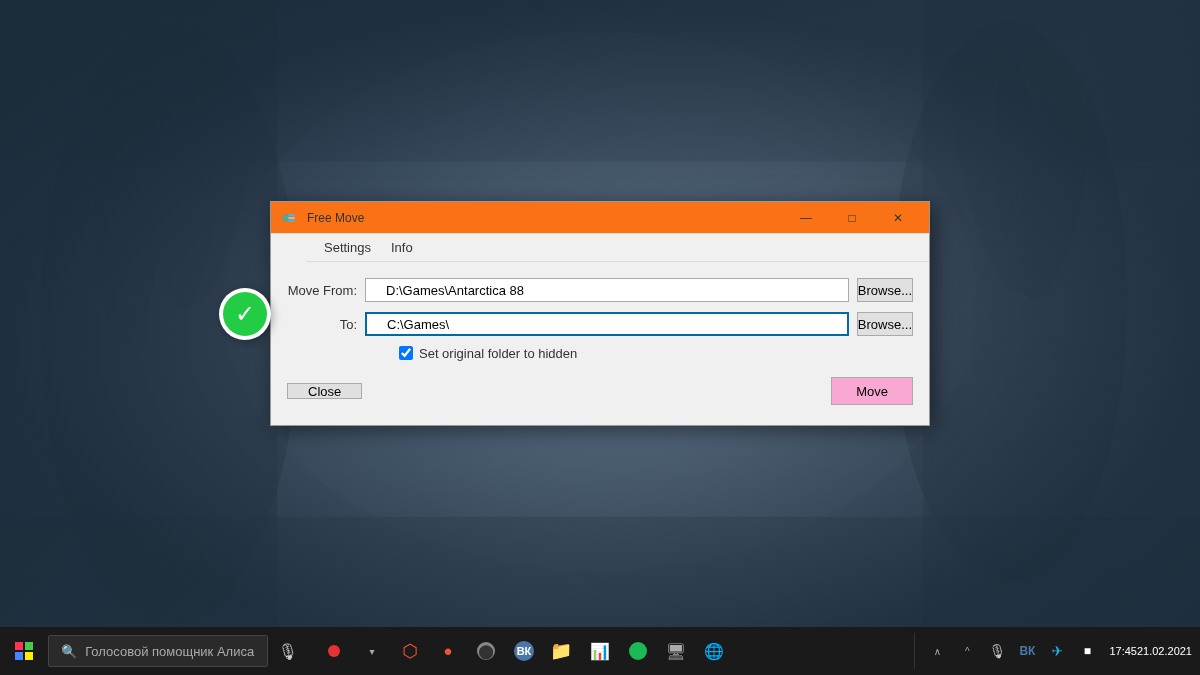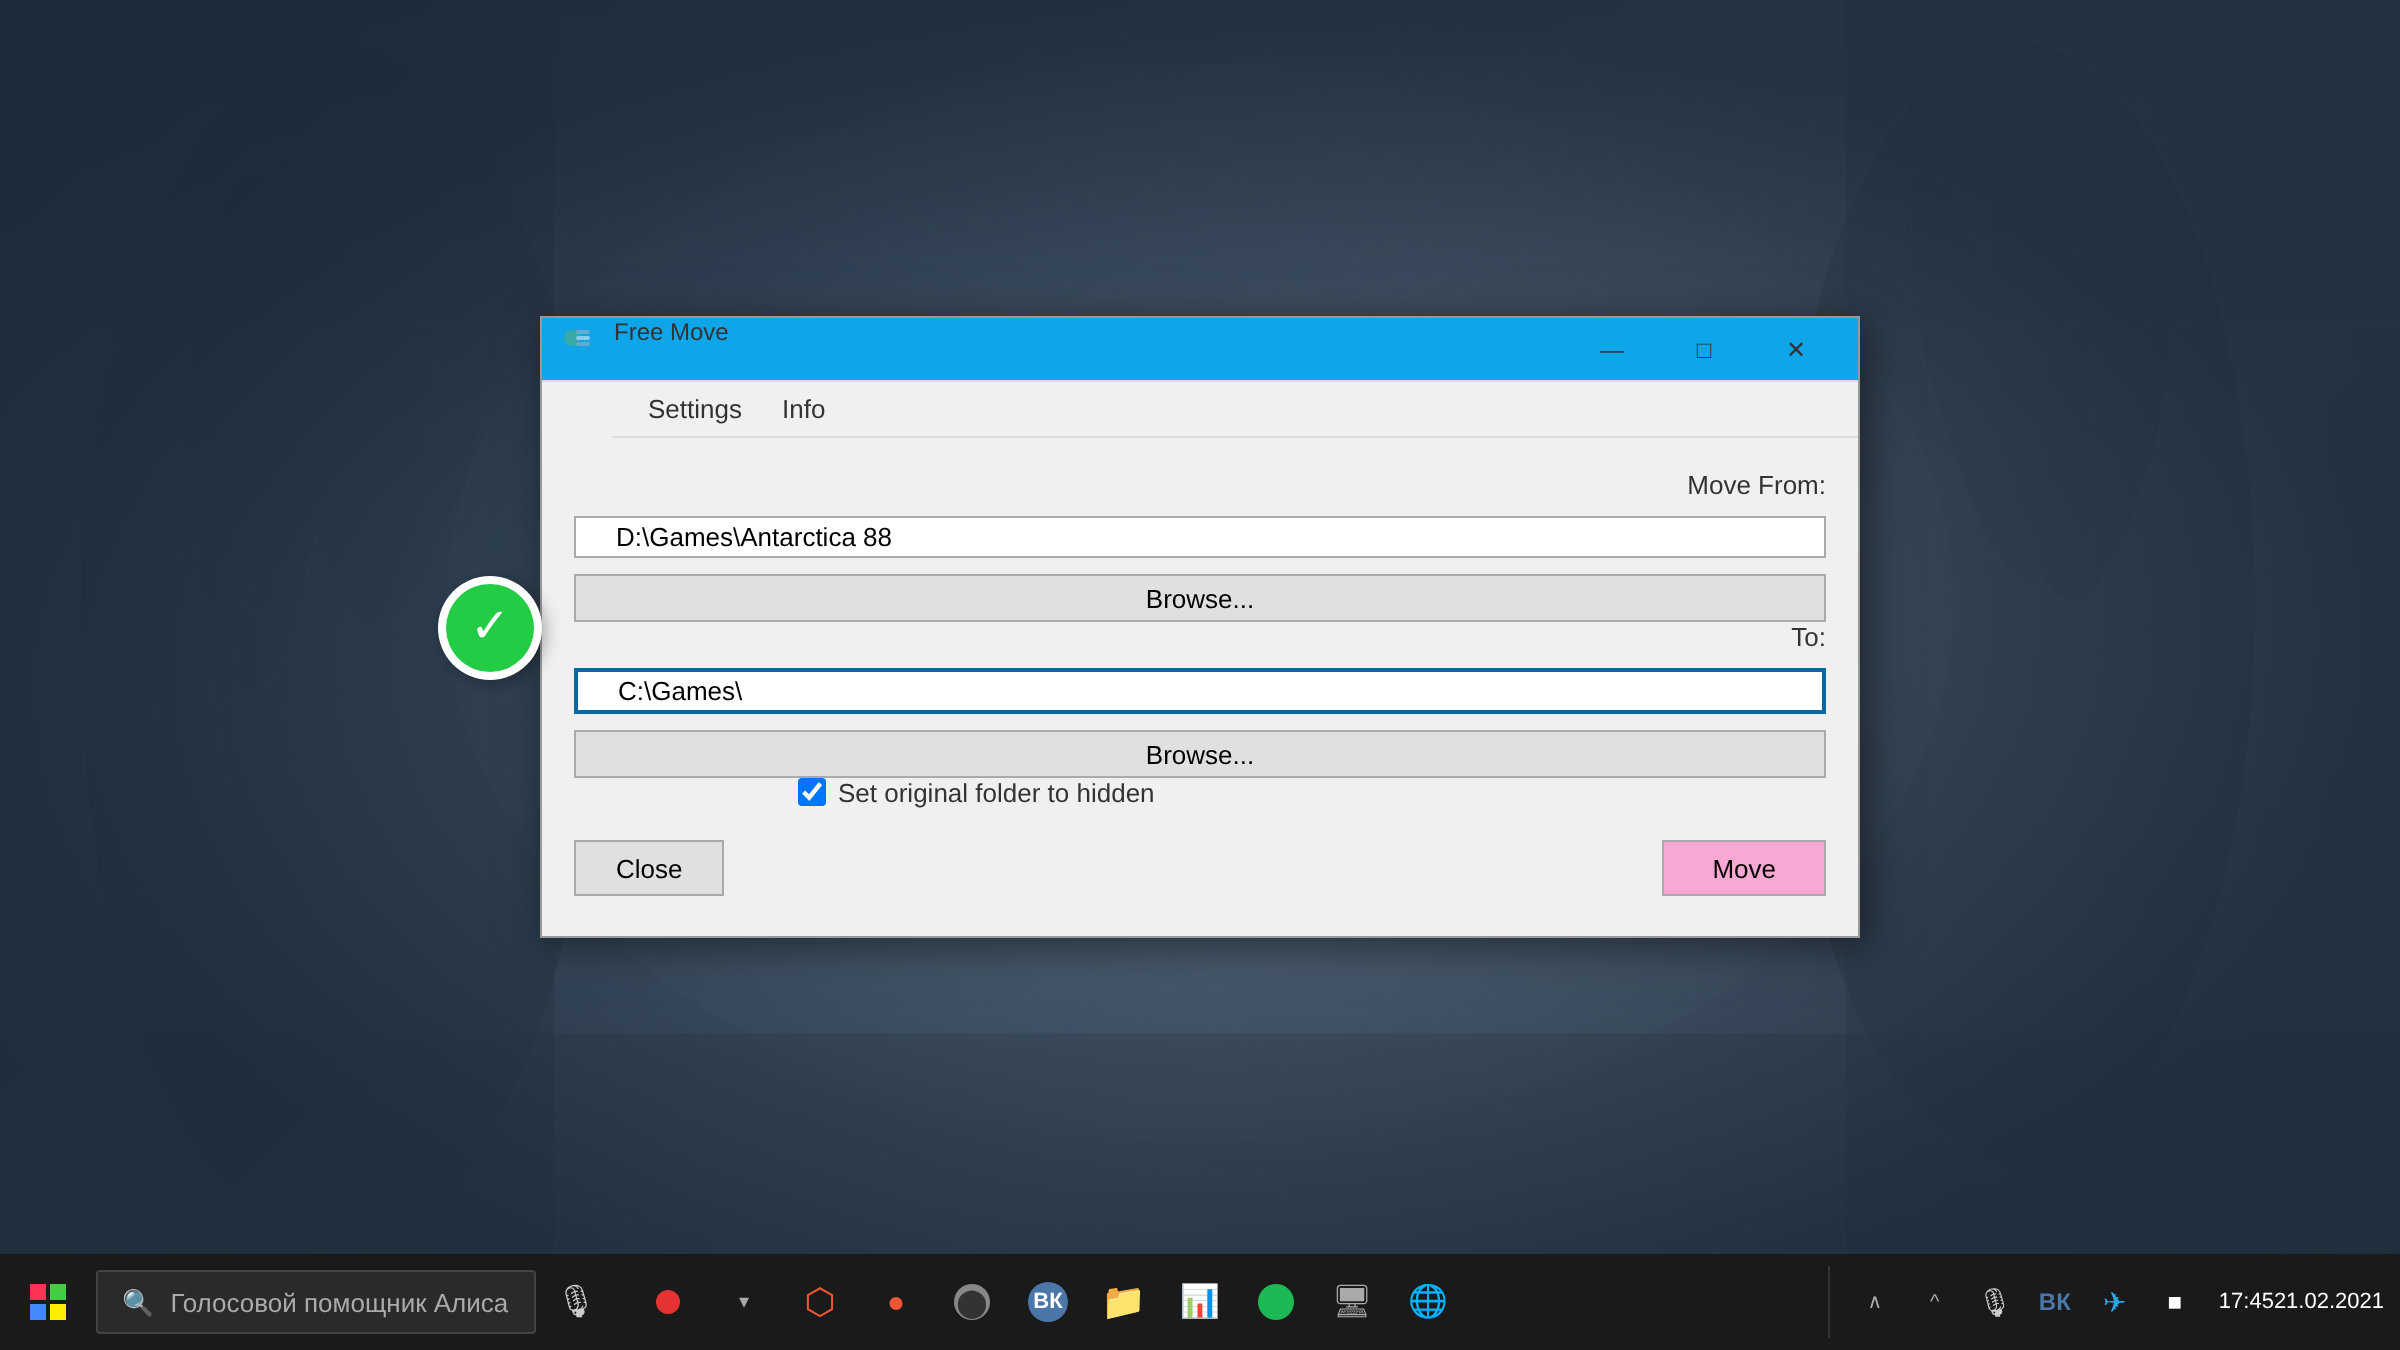--- a/index.html
+++ b/index.html
@@ -133,23 +133,24 @@
 
     .dialog {
       width: 660px;
       background: #f0f0f0;
       border: 1px solid #999;
       box-shadow: 4px 4px 20px rgba(0,0,0,0.5);
       position: relative;
     }
 
     .dialog-titlebar {
-      background: #0ea5e9;
+      background: #f97316;
       height: 32px;
       display: flex;
+      align-items: center;
       padding: 0 8px;
       border-bottom: 1px solid #ddd;
     }
 
     .dialog-icon {
       width: 20px;
       height: 20px;
       margin-right: 8px;
       display: flex;
       align-items: center;
@@ -199,22 +200,23 @@
     }
 
     
     .dialog-content {
       padding: 16px;
       background: #f0f0f0;
     }
 
     .form-row {
       display: flex;
+      align-items: center;
+      margin-bottom: 10px;
       gap: 8px;
-      flex-direction: column;
     }
 
     .form-label {
       font-size: 13px;
       color: #333;
       min-width: 70px;
       text-align: right;
     }
 
     .form-input {
@@ -262,21 +264,21 @@
     }
 
     .dialog-footer {
       display: flex;
       justify-content: space-between;
       align-items: center;
       padding: 0 0 4px 0;
     }
 
     .close-btn {
-      height: 28px;
+      height: 16px;
       padding: 0 20px;
       font-size: 13px;
       background: #e0e0e0;
       border: 1px solid #aaa;
       cursor: pointer;
       font-family: inherit;
     }
 
     .move-btn {
       height: 28px;

